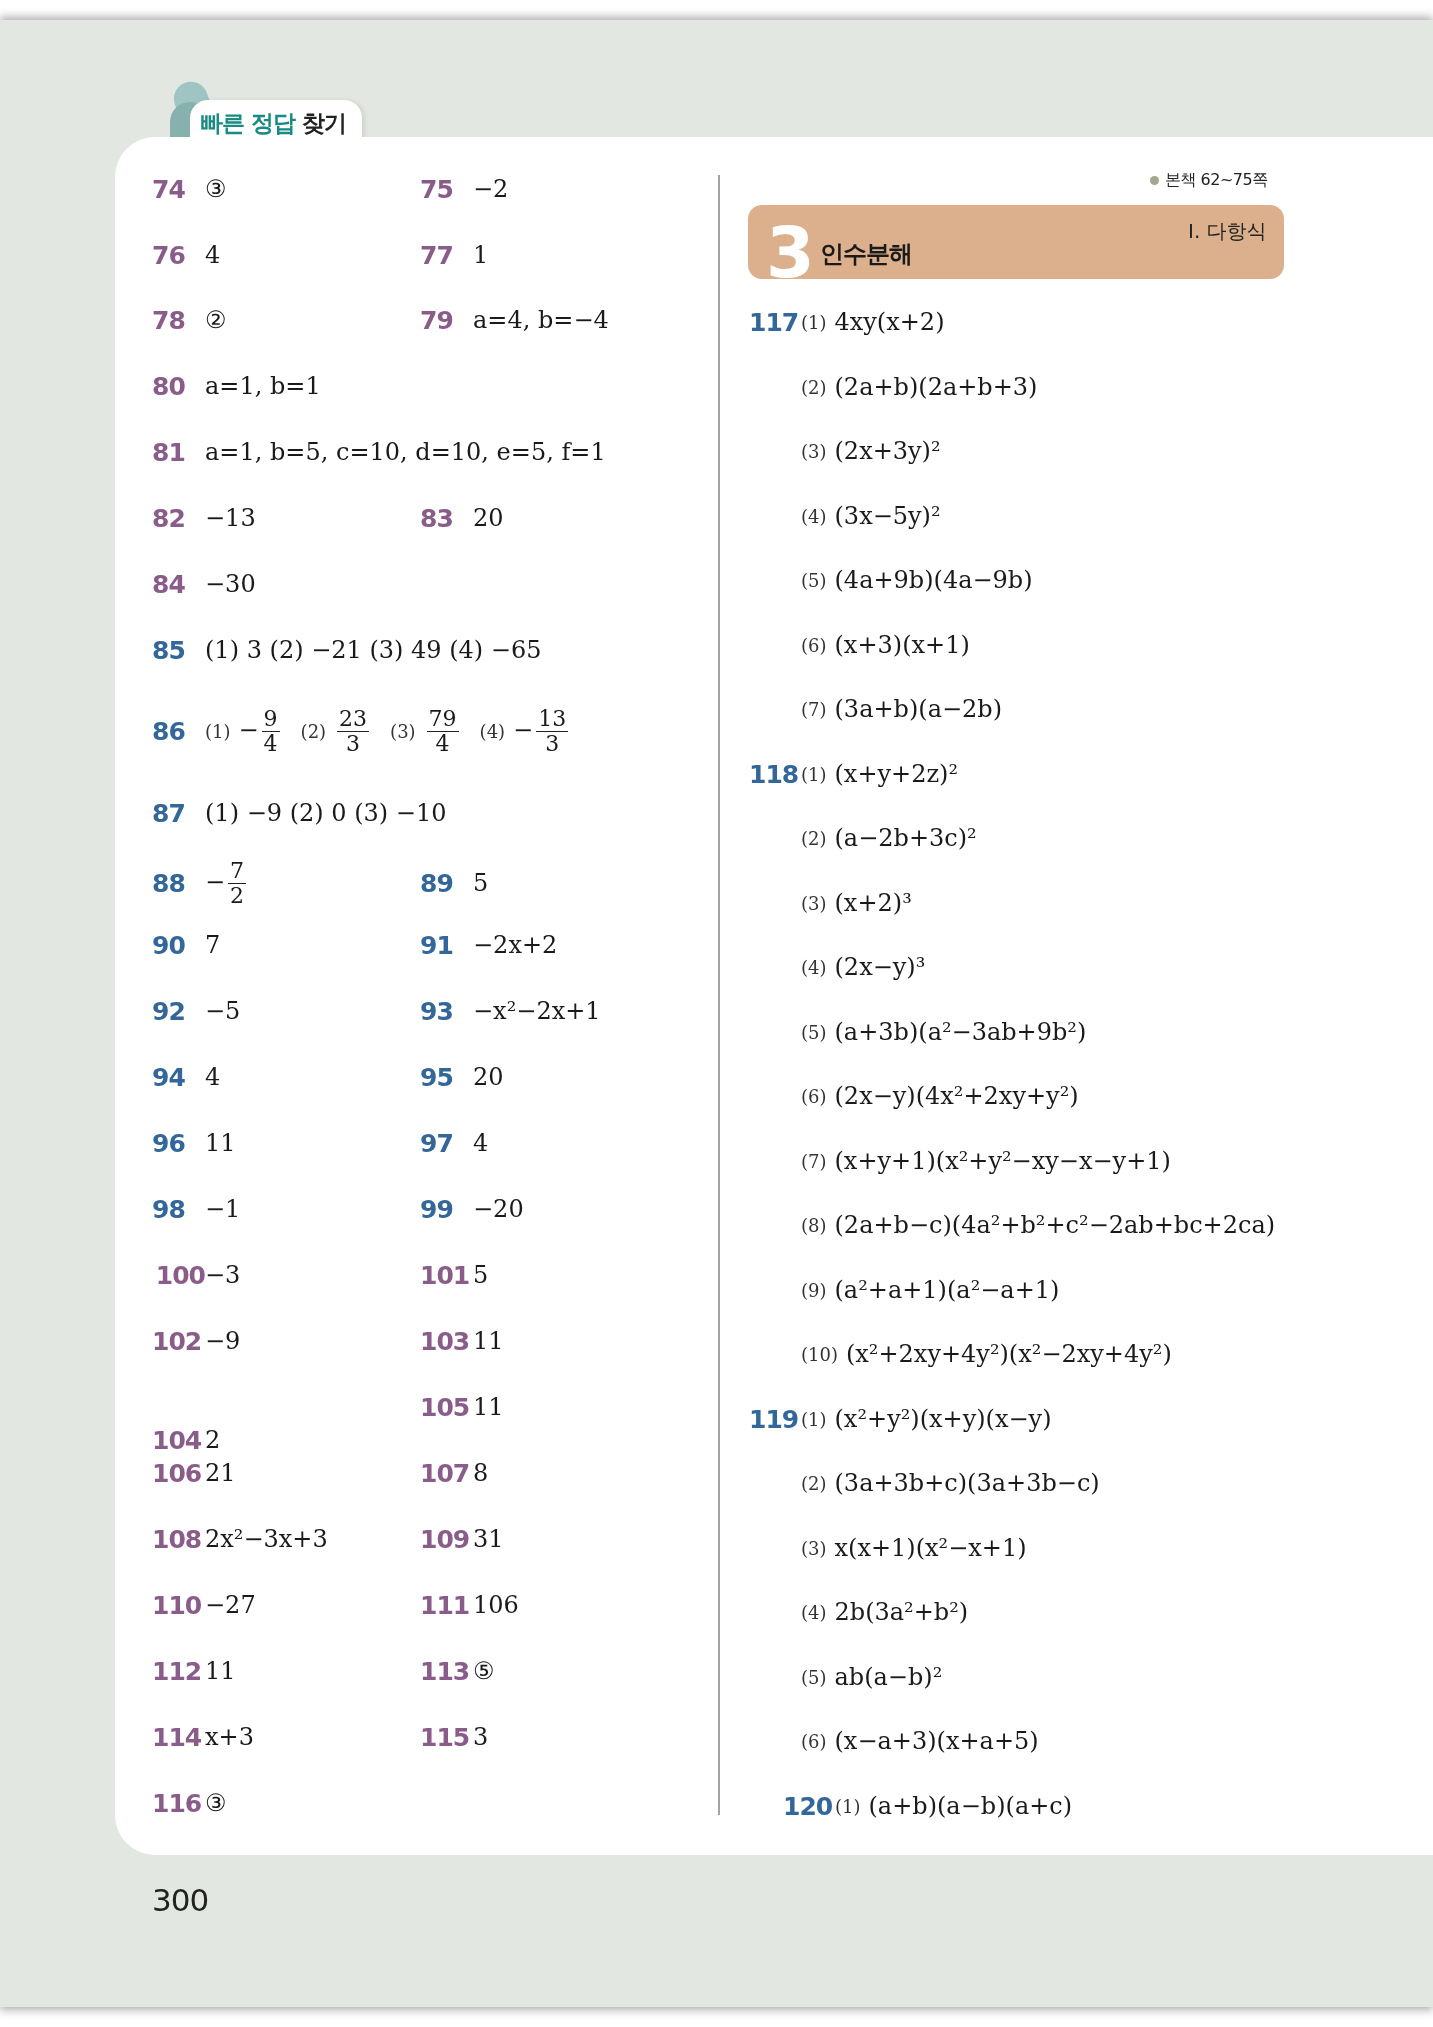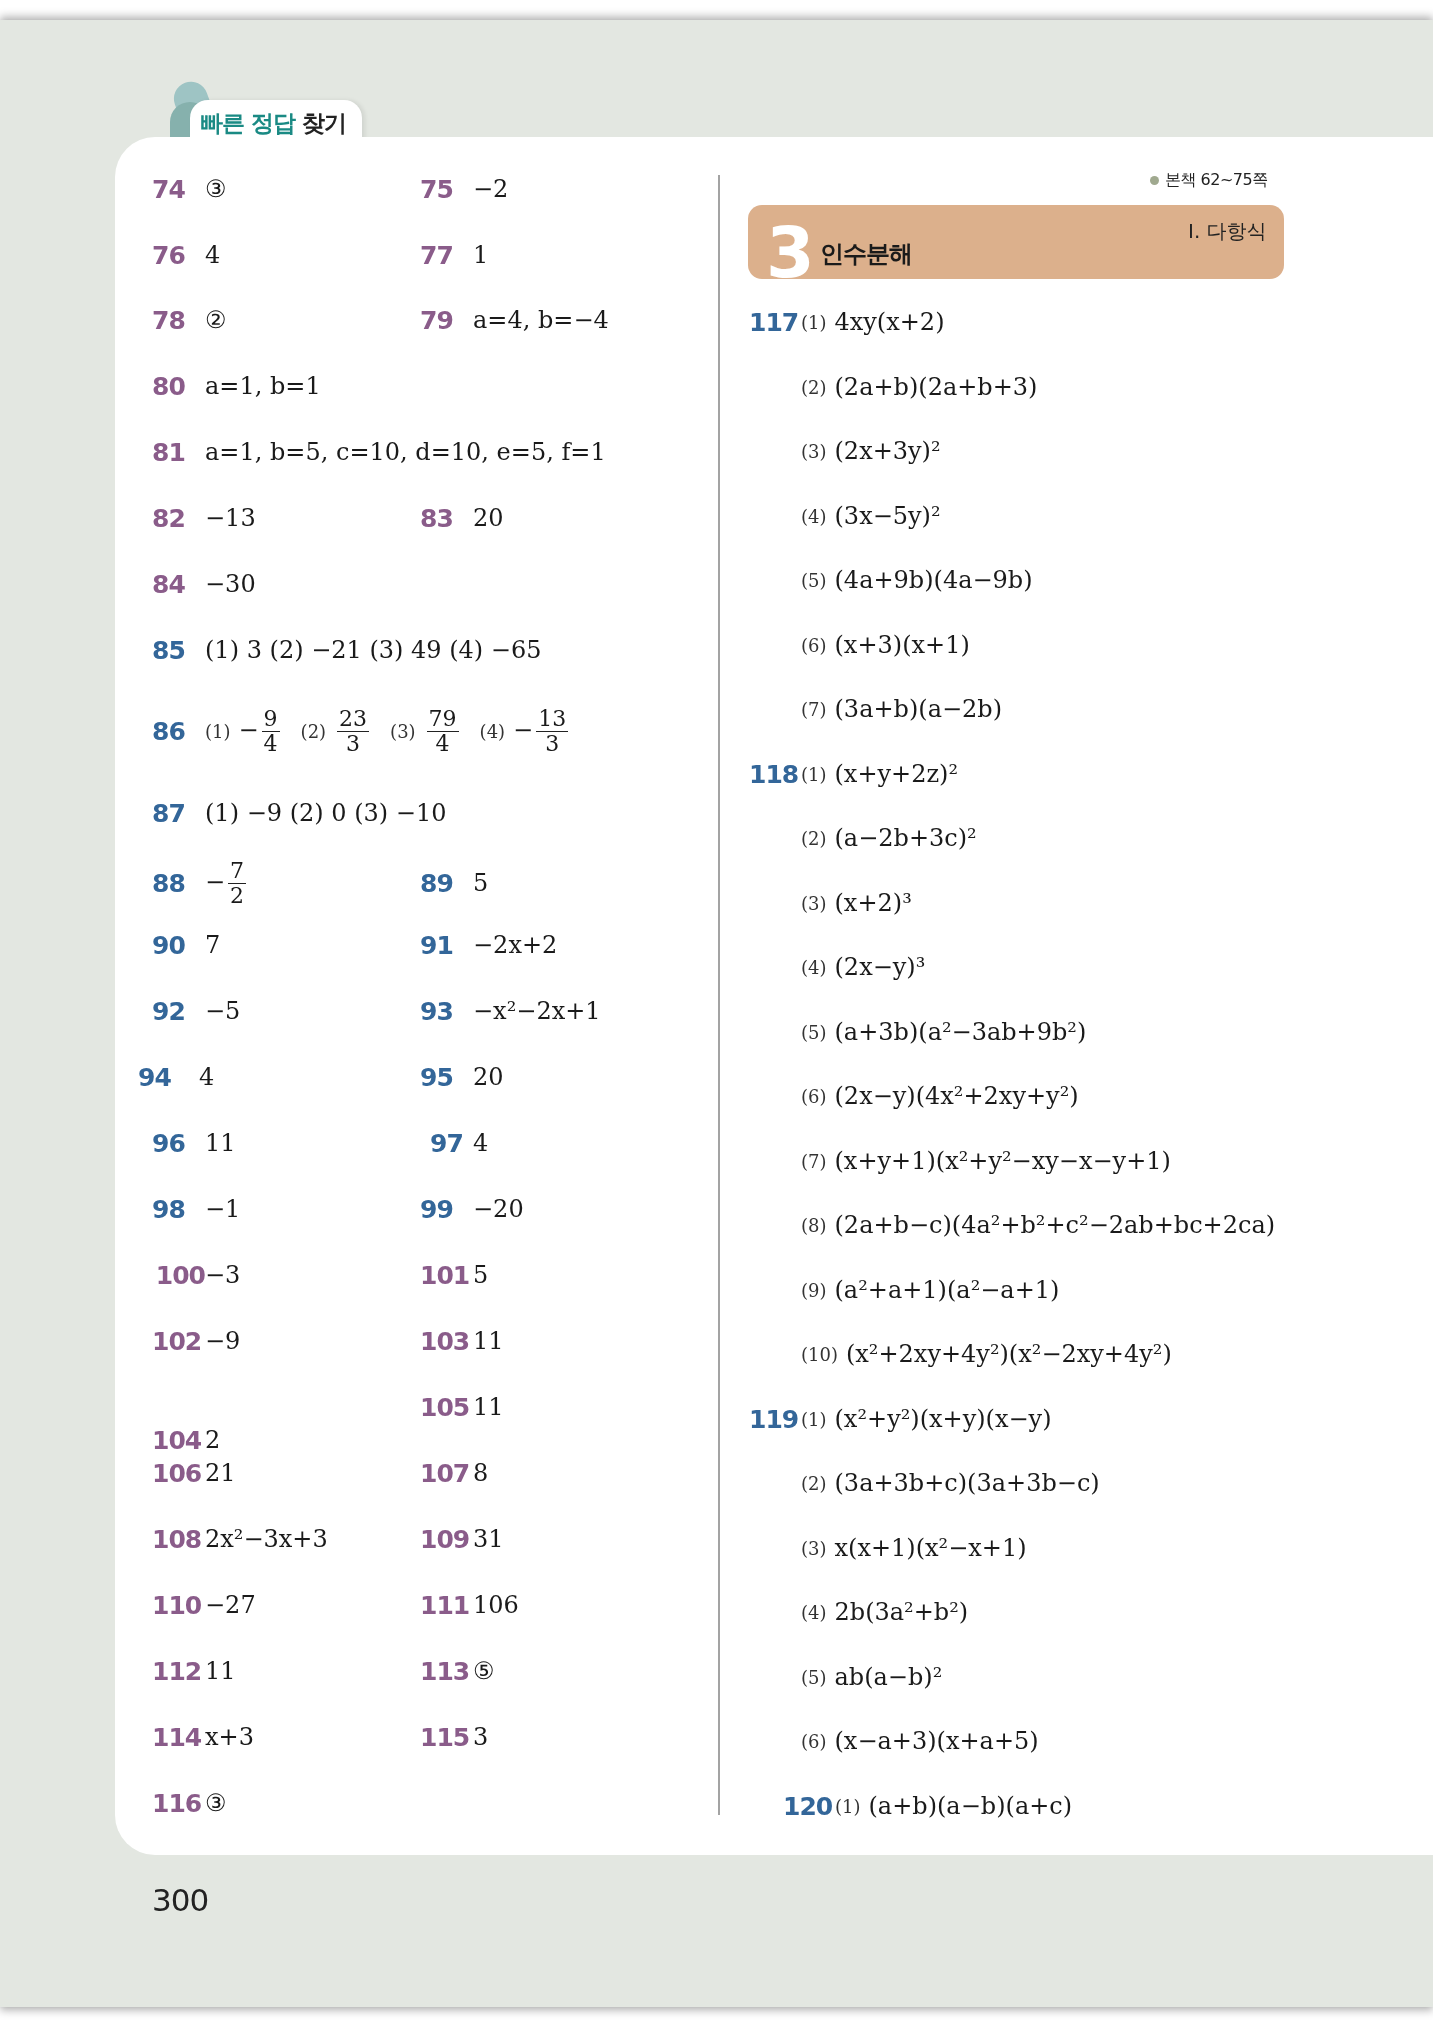--- a/index.html
+++ b/index.html
@@ -134,34 +134,34 @@
       <span class="ans">−2x+2</span>
     </div>
     <div class="row" style="left: 152px; top: 991px; height: 40px;">
       <span class="num blue" style="width: 53px; display: inline-block;">92</span>
       <span class="ans">−5</span>
     </div>
     <div class="row" style="left: 420px; top: 991px; height: 40px;">
       <span class="num blue" style="width: 53px; display: inline-block;">93</span>
       <span class="ans">−x²−2x+1</span>
     </div>
-    <div class="row" style="left: 138px; top: 1057px; height: 40px; gap: 8px;">
+    <div class="row" style="left: 152px; top: 1057px; height: 40px;">
       <span class="num blue" style="width: 53px; display: inline-block;">94</span>
       <span class="ans">4</span>
     </div>
     <div class="row" style="left: 420px; top: 1057px; height: 40px;">
       <span class="num blue" style="width: 53px; display: inline-block;">95</span>
       <span class="ans">20</span>
     </div>
     <div class="row" style="left: 152px; top: 1123px; height: 40px;">
       <span class="num blue" style="width: 53px; display: inline-block;">96</span>
       <span class="ans">11</span>
     </div>
     <div class="row" style="left: 420px; top: 1123px; height: 40px;">
-      <span class="num blue" style="width: 53px; display: inline-block; text-align: center;">97</span>
+      <span class="num blue" style="width: 53px; display: inline-block;">97</span>
       <span class="ans">4</span>
     </div>
     <div class="row" style="left: 152px; top: 1189px; height: 40px;">
       <span class="num blue" style="width: 53px; display: inline-block;">98</span>
       <span class="ans">−1</span>
     </div>
     <div class="row" style="left: 420px; top: 1189px; height: 40px;">
       <span class="num blue" style="width: 53px; display: inline-block;">99</span>
       <span class="ans">−20</span>
     </div>

